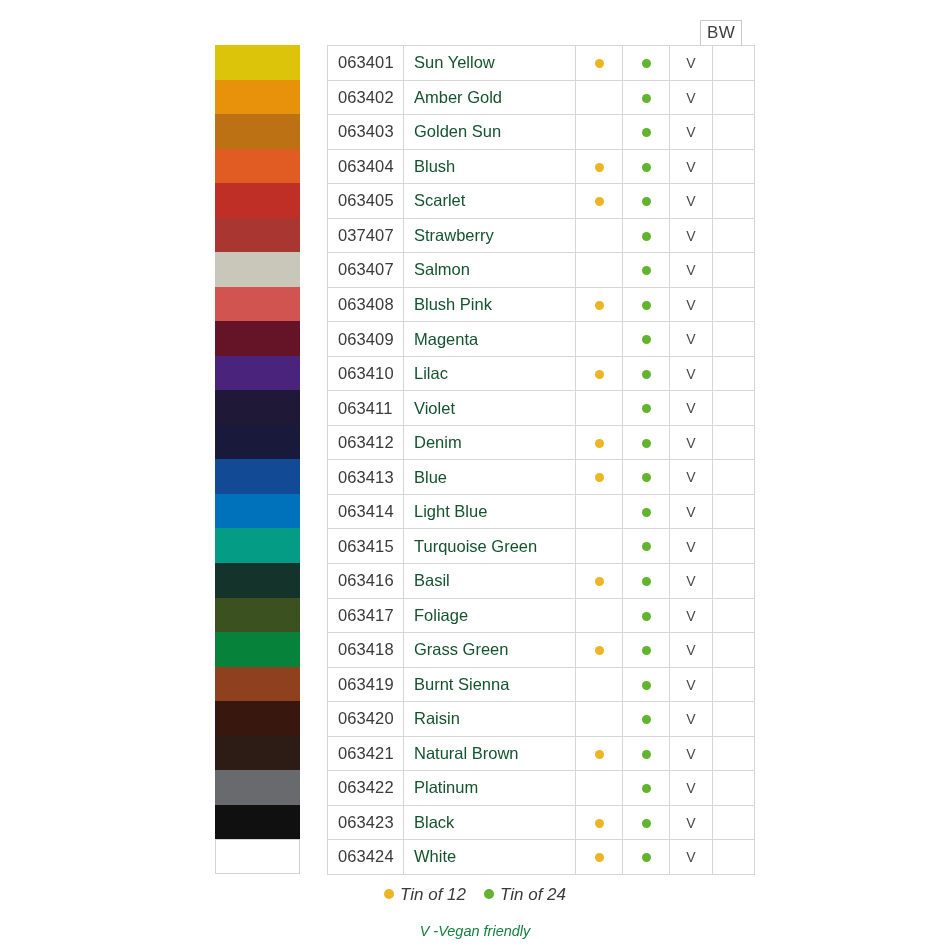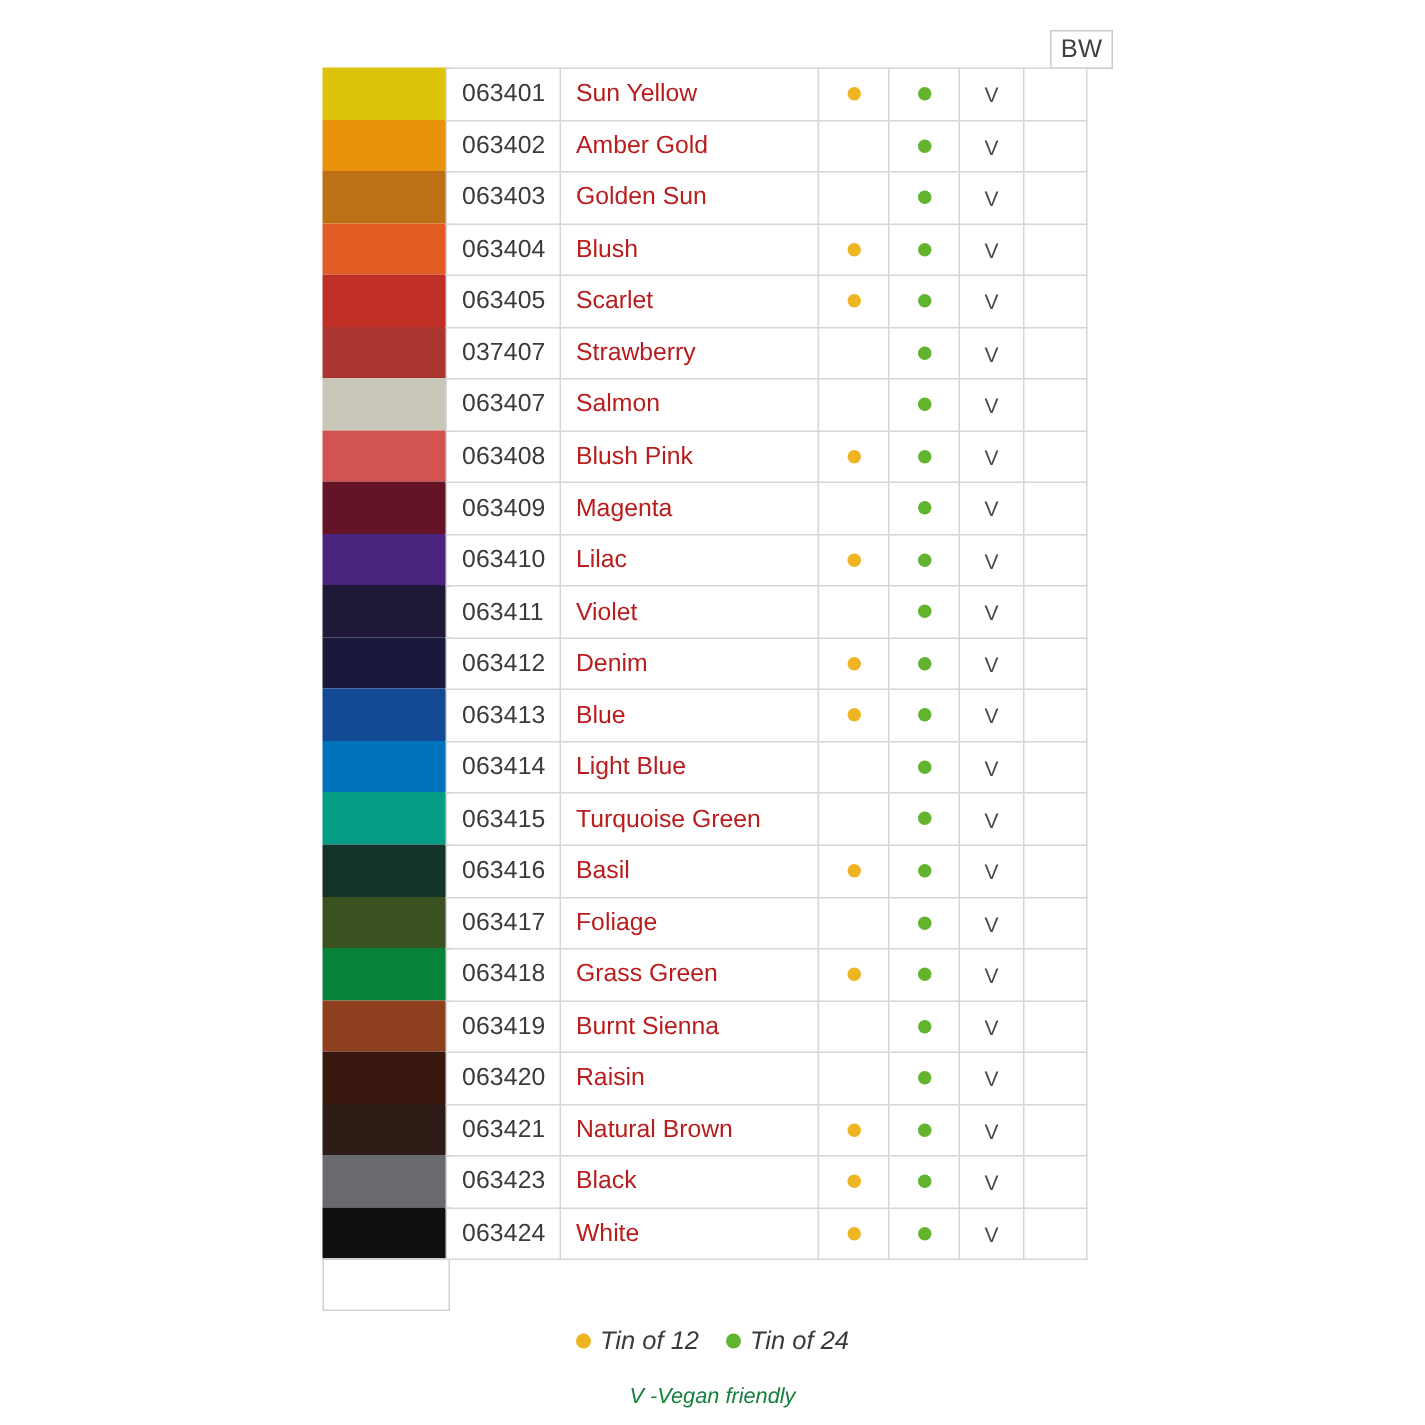--- a/index.html
+++ b/index.html
@@ -54,21 +54,21 @@
     height: 34.54px;
     box-sizing: border-box;
   }
   .swatch.outlined {
     border: 1px solid #d2d2d2;
   }
 
   
   .tbl {
     position: absolute;
-    left: 297px;
+    left: 327px;
     top: 45px;
     border-collapse: collapse;
     table-layout: fixed;
     border-radius: 28px;
   }
   .tbl td {
     border: 1px solid #d6d6d6;
     height: 34.54px;
     padding: 0;
     vertical-align: middle;
@@ -86,21 +86,21 @@
     display: block;
     padding-left: 10px;
     font-size: 16.5px;
     color: #3a3a3a;
     letter-spacing: 0.1px;
   }
   .name-txt {
     display: block;
     padding-left: 10px;
     font-size: 16.5px;
-    color: #b91c1c;
+    color: #14532d;
   }
 
   .dot-cell { text-align: center; }
   .dot {
     display: inline-block;
     width: 9px;
     height: 9px;
     border-radius: 50%;
     vertical-align: middle;
   }
@@ -484,20 +484,34 @@
           </td>
           <td class="c-tin12 dot-cell"><span class="dot d12"></span></td>
           <td class="c-tin24 dot-cell"><span class="dot d24"></span></td>
           <td class="c-vegan vegan-cell">
             <span class="v-mark">V</span>
           </td>
           <td class="c-bw dot-cell"><span></span></td>
         </tr>
         <tr>
           <td class="c-code">
+            <span class="code-txt">063422</span>
+          </td>
+          <td class="c-name">
+            <span class="name-txt">Platinum</span>
+          </td>
+          <td class="c-tin12 dot-cell"></td>
+          <td class="c-tin24 dot-cell"><span class="dot d24"></span></td>
+          <td class="c-vegan vegan-cell">
+            <span class="v-mark">V</span>
+          </td>
+          <td class="c-bw dot-cell"><span></span></td>
+        </tr>
+        <tr>
+          <td class="c-code">
             <span class="code-txt">063423</span>
           </td>
           <td class="c-name">
             <span class="name-txt">Black</span>
           </td>
           <td class="c-tin12 dot-cell"><span class="dot d12"></span></td>
           <td class="c-tin24 dot-cell"><span class="dot d24"></span></td>
           <td class="c-vegan vegan-cell">
             <span class="v-mark">V</span>
           </td>

